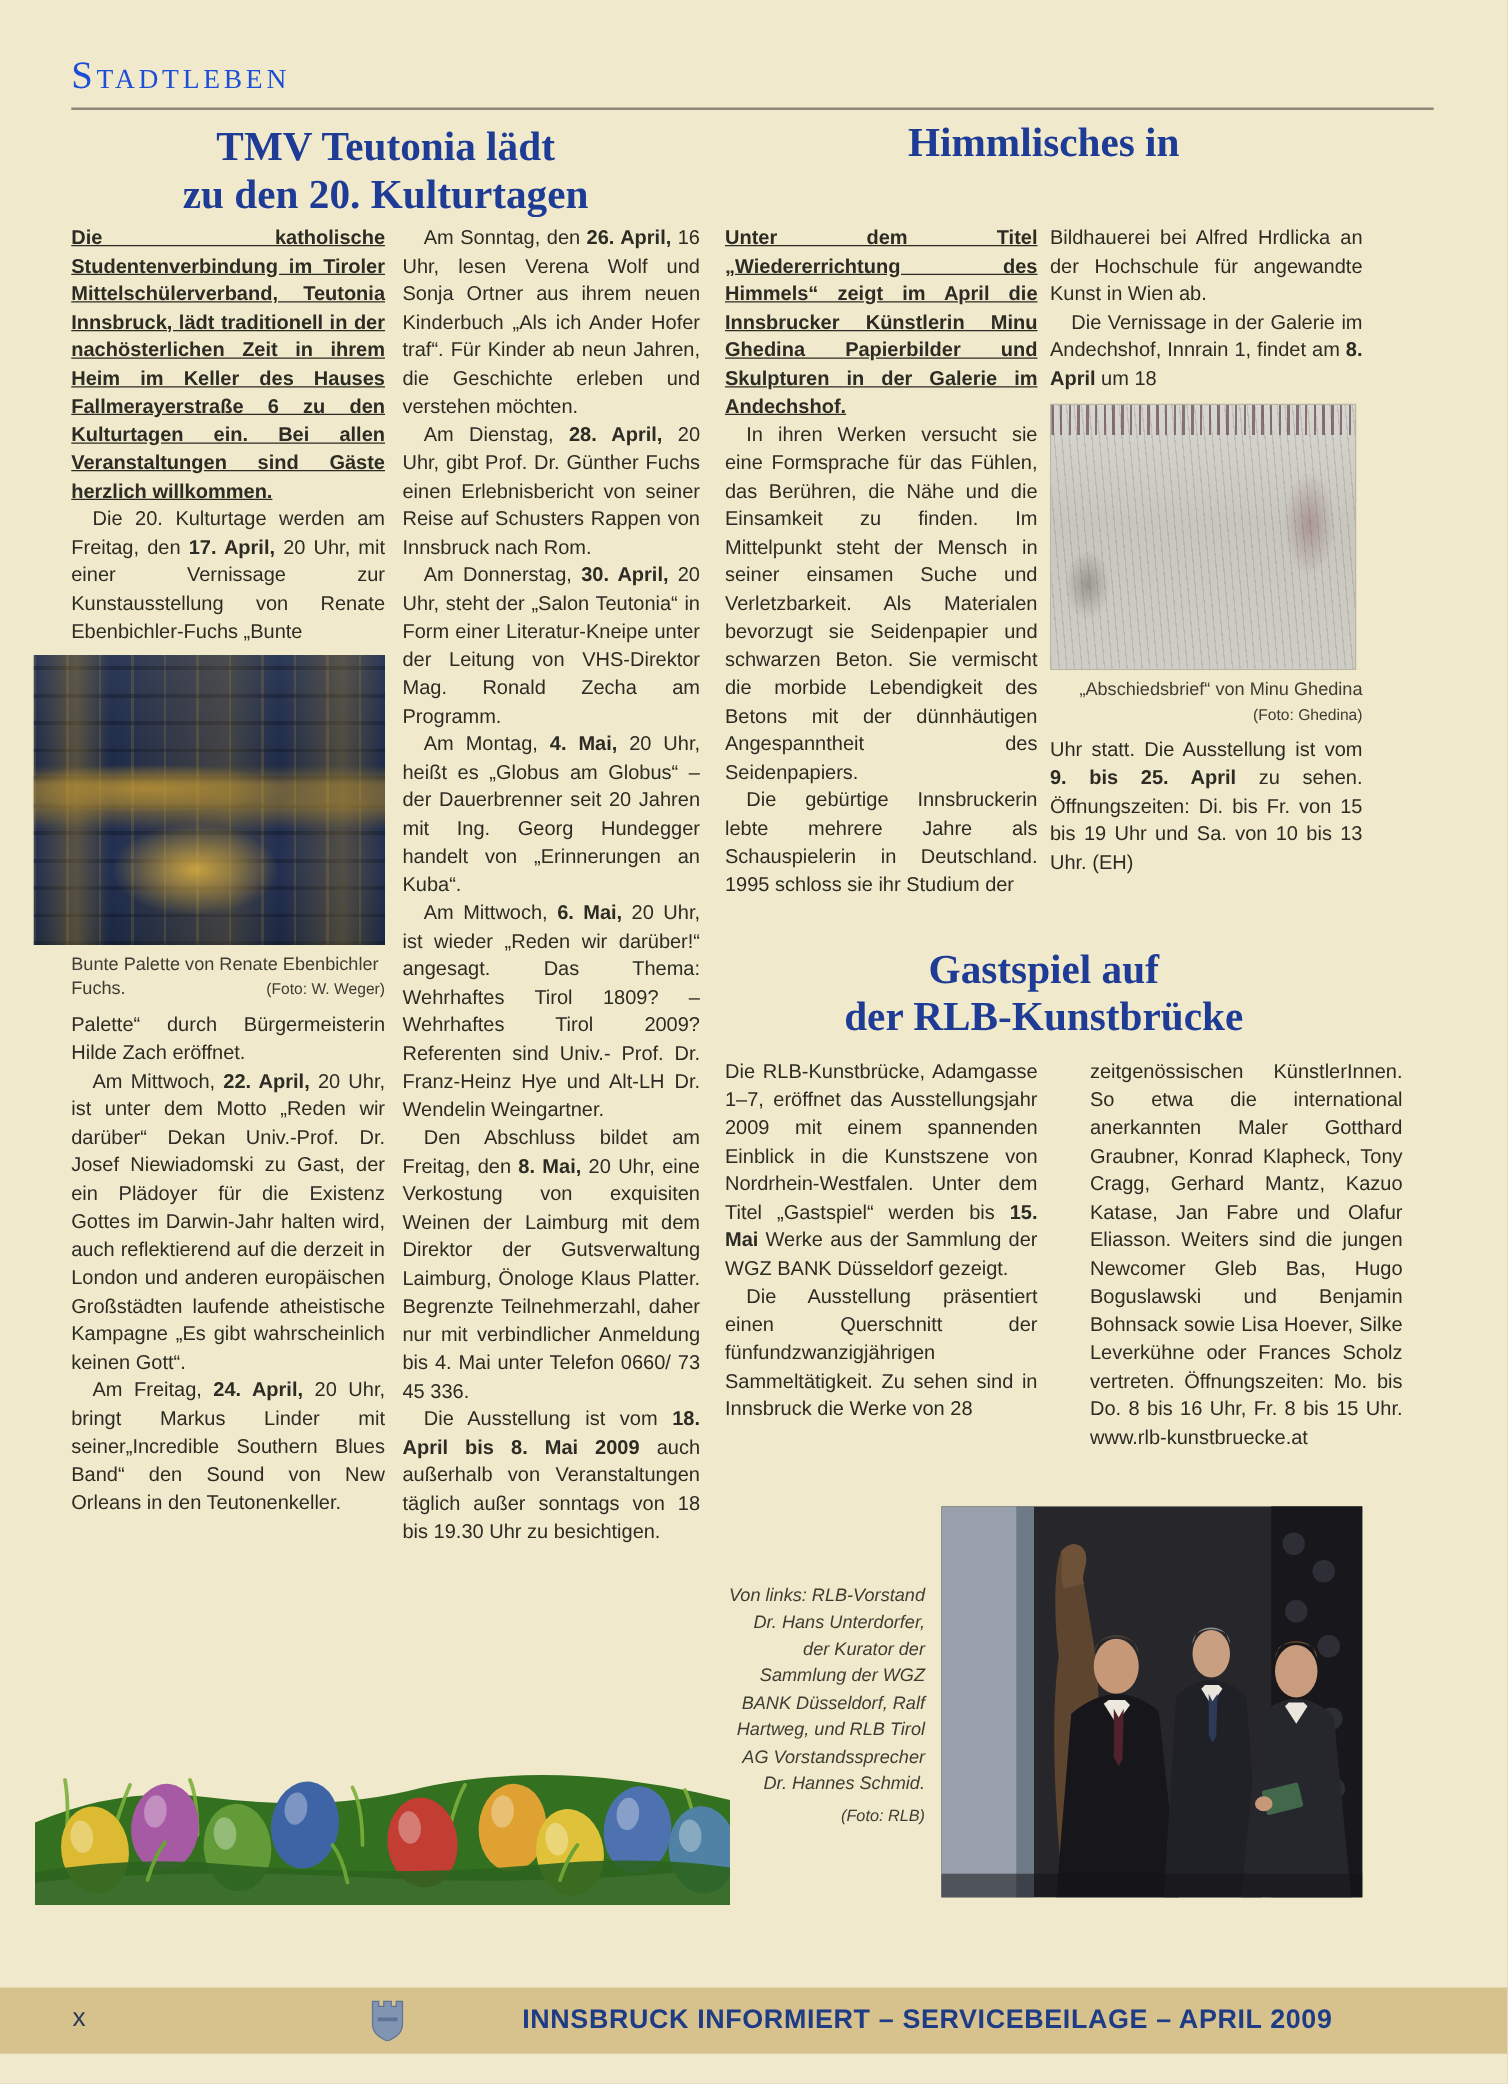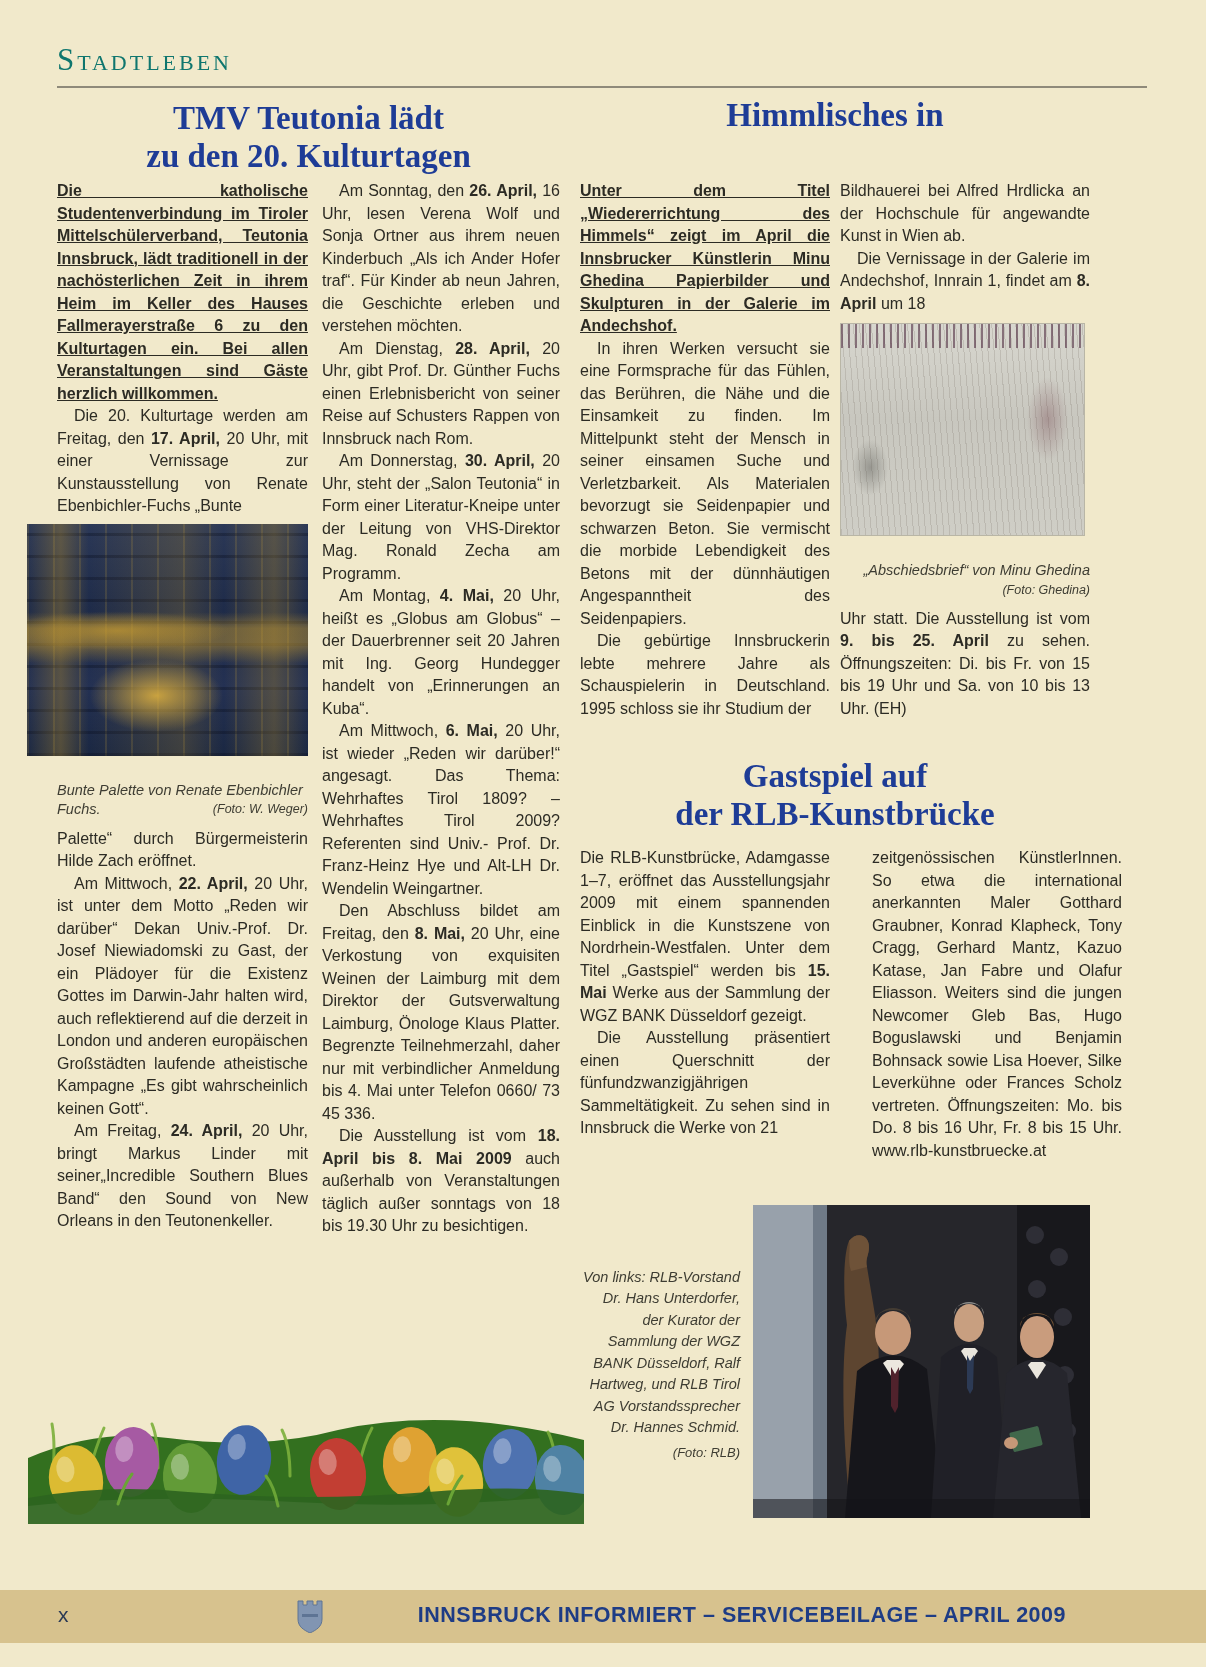--- a/index.html
+++ b/index.html
@@ -5,21 +5,21 @@
   html,body{margin:0;padding:0;background:#d8d2ba;}
   .page{
     position:relative;width:1206px;height:1667px;margin:0 auto;
     background:#f1e9cb;overflow:hidden;
     font-family:"Liberation Sans",sans-serif;color:#2c2b24;
   }
   
   .kicker{
     position:absolute;left:57px;top:42px;
     font-family:"Liberation Serif",serif;font-variant:small-caps;
-    font-size:31px;letter-spacing:3px;color:#0f766e;
+    font-size:31px;letter-spacing:3px;color:#1d4ed8;
   }
   .kicker-rule{position:absolute;left:57px;top:86px;width:1090px;height:2px;background:#8f8a7a;}
   
   .headline{
     position:absolute;margin:0;
     font-family:"Liberation Serif",serif;font-weight:700;
     color:#1e3c96;font-size:33px;line-height:1.14;text-align:center;
   }
   .headline .line{display:block;}
   #title-teutonia{left:57px;top:100px;width:503px;}
@@ -61,22 +61,22 @@
       radial-gradient(ellipse 30px 60px at 85% 45%, rgba(110,60,70,.35), rgba(0,0,0,0) 70%),
       radial-gradient(ellipse 26px 40px at 12% 68%, rgba(90,90,85,.45), rgba(0,0,0,0) 70%),
       repeating-linear-gradient(85deg, rgba(120,110,100,.22) 0 1px, rgba(255,255,255,0) 1px 6px),
       linear-gradient(180deg,#d8d7cf,#c8c7bf 45%,#cfcec6);
     background-size:100% 24px,100% 100%,100% 100%,100% 100%,100% 100%;
     background-repeat:no-repeat;
     background-position:top,0 0,0 0,0 0,0 0;
   }
   
   .caption{
-    font-style:italic;font-size:14.5px;line-height:1.32;
-    margin-top:25px;color:#3e3d33;text-align:left;
+    font-size:14.5px;line-height:1.32;
+    margin-top:7px;color:#3e3d33;text-align:left;
   }
   .caption-flow{position:relative;}
   .caption-flow .credit{position:absolute;right:0;bottom:1px;font-size:12.5px;}
   .caption-right{text-align:right;}
   .caption-right .credit-line{font-size:12.5px;margin-top:2px;}
   
   .rlb-figure{position:absolute;left:578px;top:1205px;width:512px;display:flex;justify-content:space-between;}
   .rlb-caption{
     width:162px;margin-top:62px;text-align:right;
     font-style:italic;font-size:14.5px;line-height:1.48;color:#3e3d33;
@@ -165,21 +165,21 @@
   </div>
 
   <h1 class="headline" id="title-rlb">
     <span class="line">Gastspiel auf</span>
     <span class="line">der RLB-Kunstbrücke</span>
   </h1>
 
   <div class="colbox" id="r-col1">
     <div>
         <p class="para"><span>Die RLB-Kunstbrücke, Adamgasse 1–7, eröffnet das Ausstellungsjahr 2009 mit einem spannenden Einblick in die Kunstszene von Nordrhein-Westfalen. Unter dem Titel „Gastspiel“ werden bis </span><span class="b">15. Mai</span><span> Werke aus der Sammlung der WGZ BANK Düsseldorf gezeigt.</span></p>
-        <p class="para ind"><span>Die Ausstellung präsentiert einen Querschnitt der fünfundzwanzigjährigen Sammeltätigkeit. Zu sehen sind in Innsbruck die Werke von 21</span></p>
+        <p class="para ind"><span>Die Ausstellung präsentiert einen Querschnitt der fünfundzwanzigjährigen Sammeltätigkeit. Zu sehen sind in Innsbruck die Werke von 28</span></p>
       </div>
   </div>
   <div class="colbox" id="r-col2">
     <div>
         <p class="para"><span>zeitgenössischen KünstlerInnen. So etwa die international anerkannten Maler Gotthard Graubner, Konrad Klapheck, Tony Cragg, Gerhard Mantz, Kazuo Katase, Jan Fabre und Olafur Eliasson. Weiters sind die jungen Newcomer Gleb Bas, Hugo Boguslawski und Benjamin Bohnsack sowie Lisa Hoever, Silke Leverkühne oder Frances Scholz vertreten. Öffnungszeiten: Mo. bis Do. 8 bis 16 Uhr, Fr. 8 bis 15 Uhr. www.rlb-kunstbruecke.at</span></p>
       </div>
   </div>
 
   <div class="rlb-figure">
     <div class="rlb-caption">

